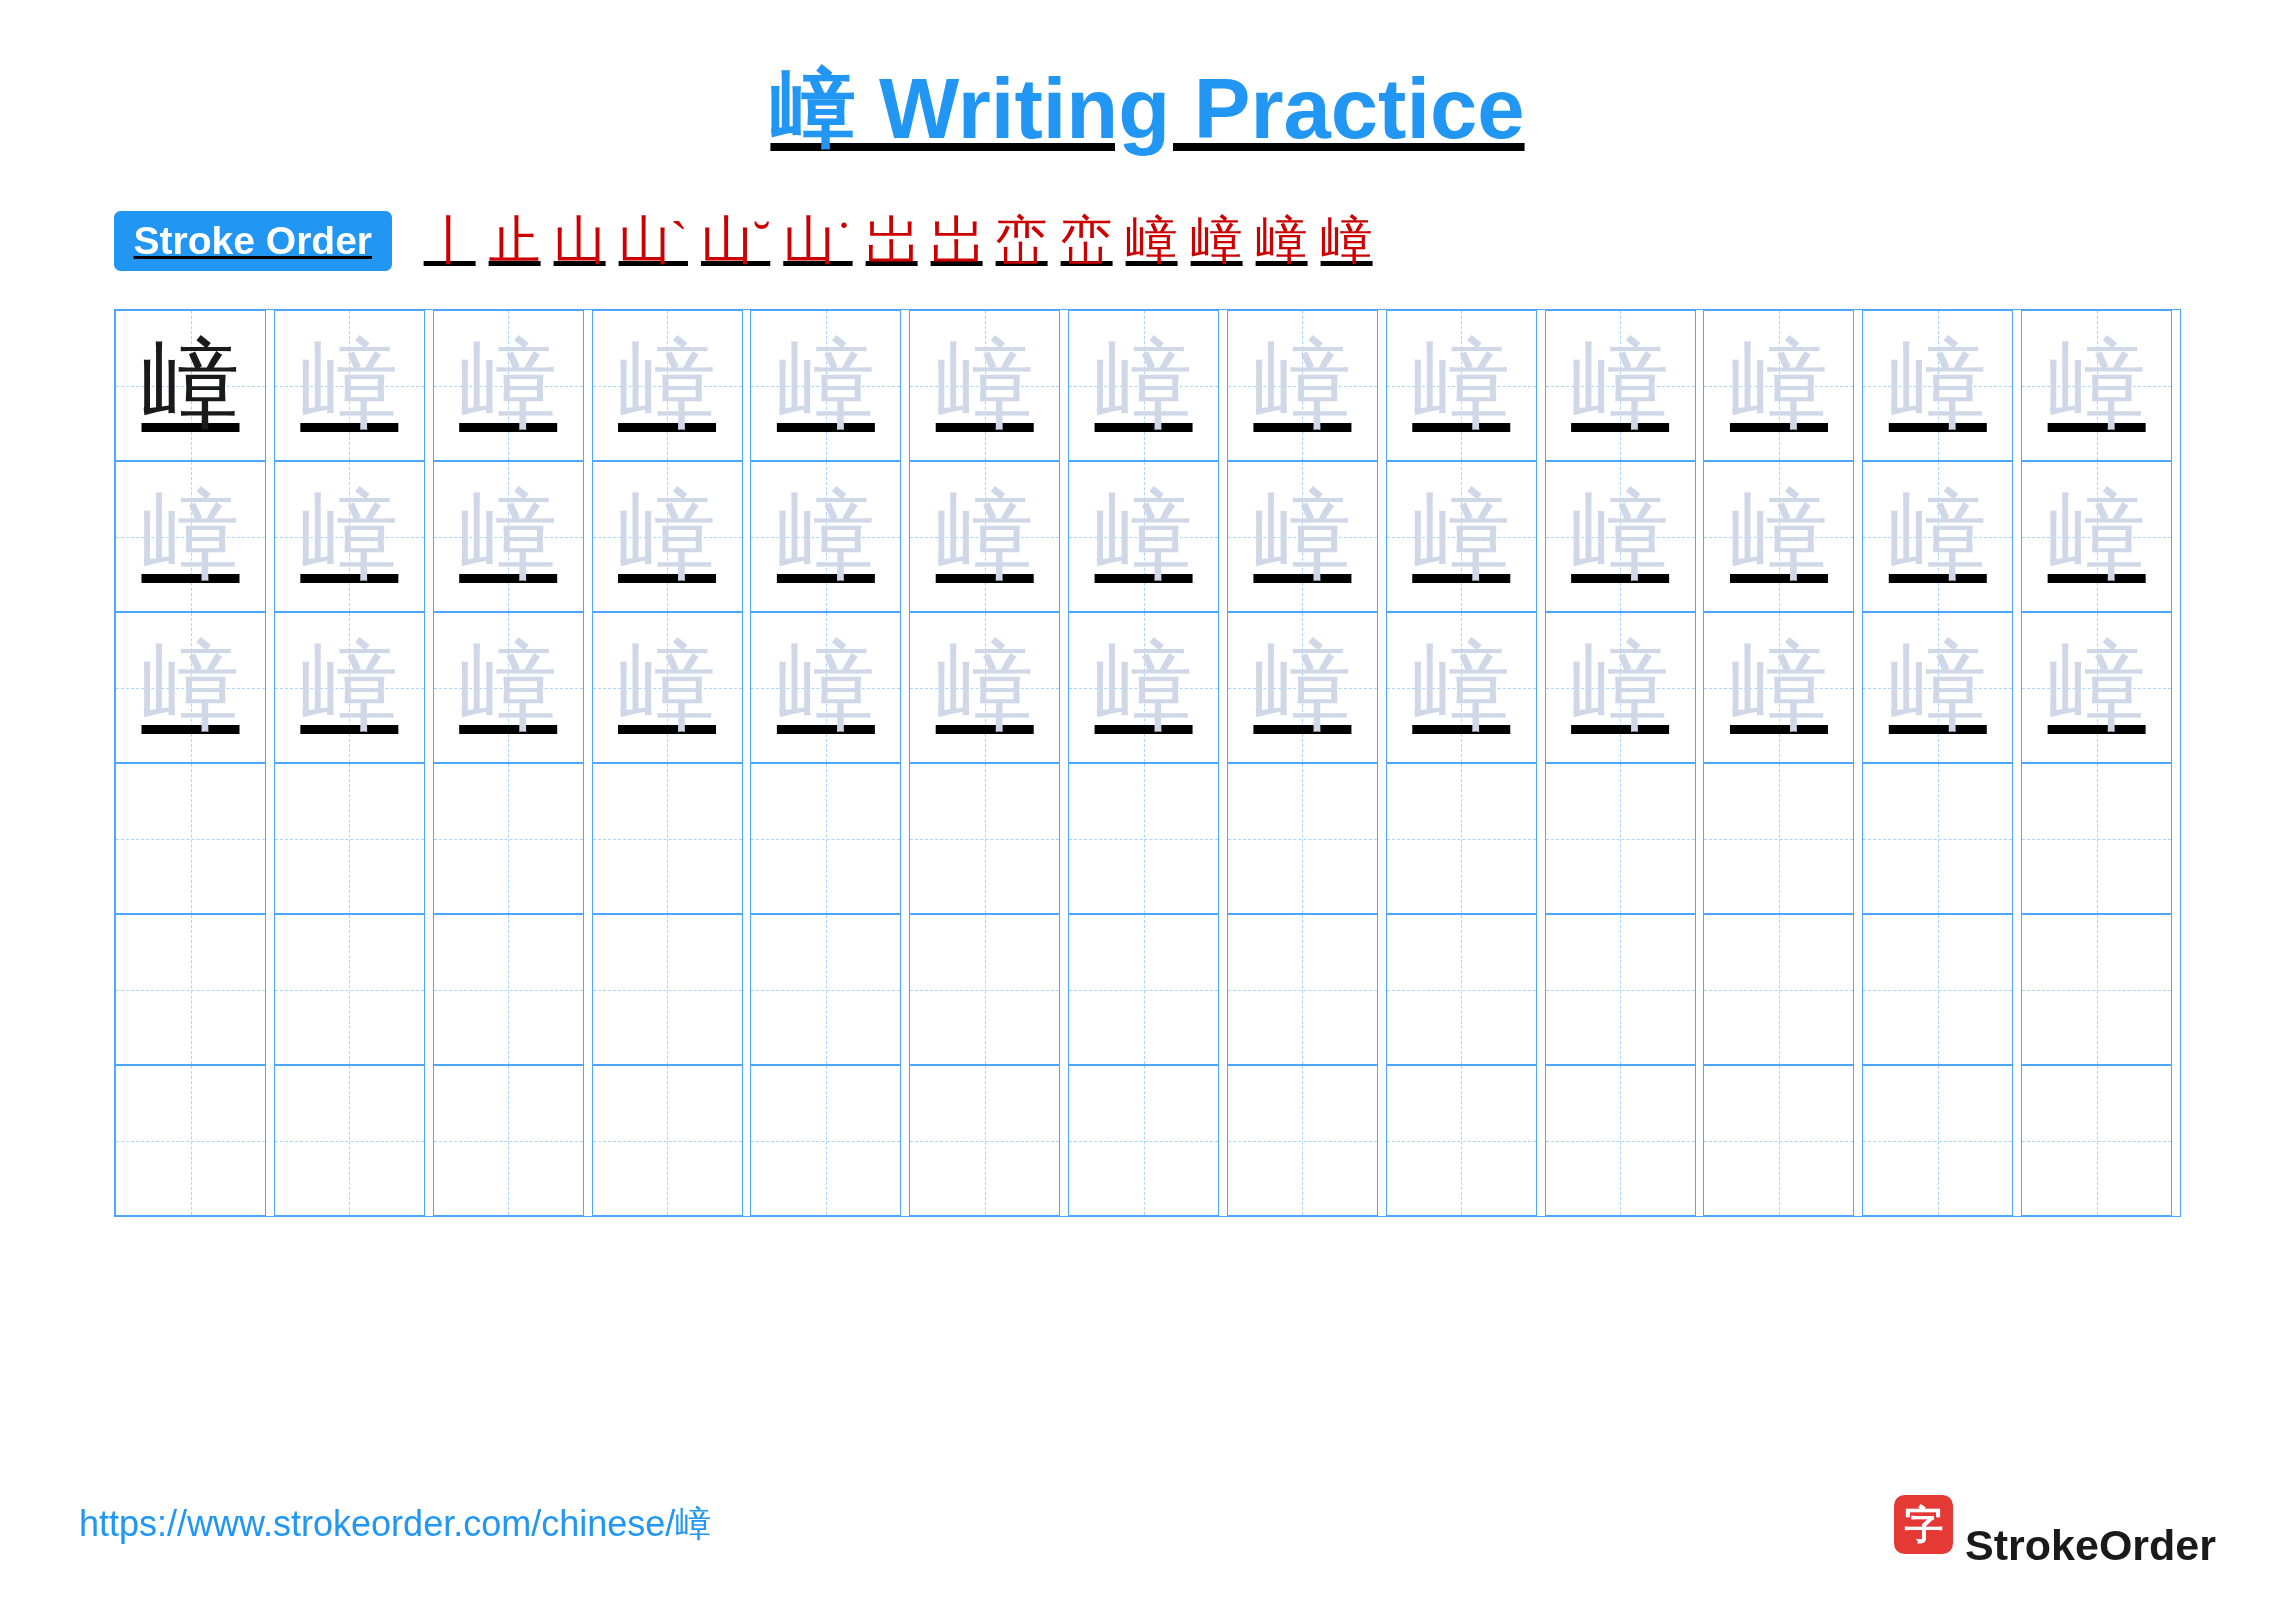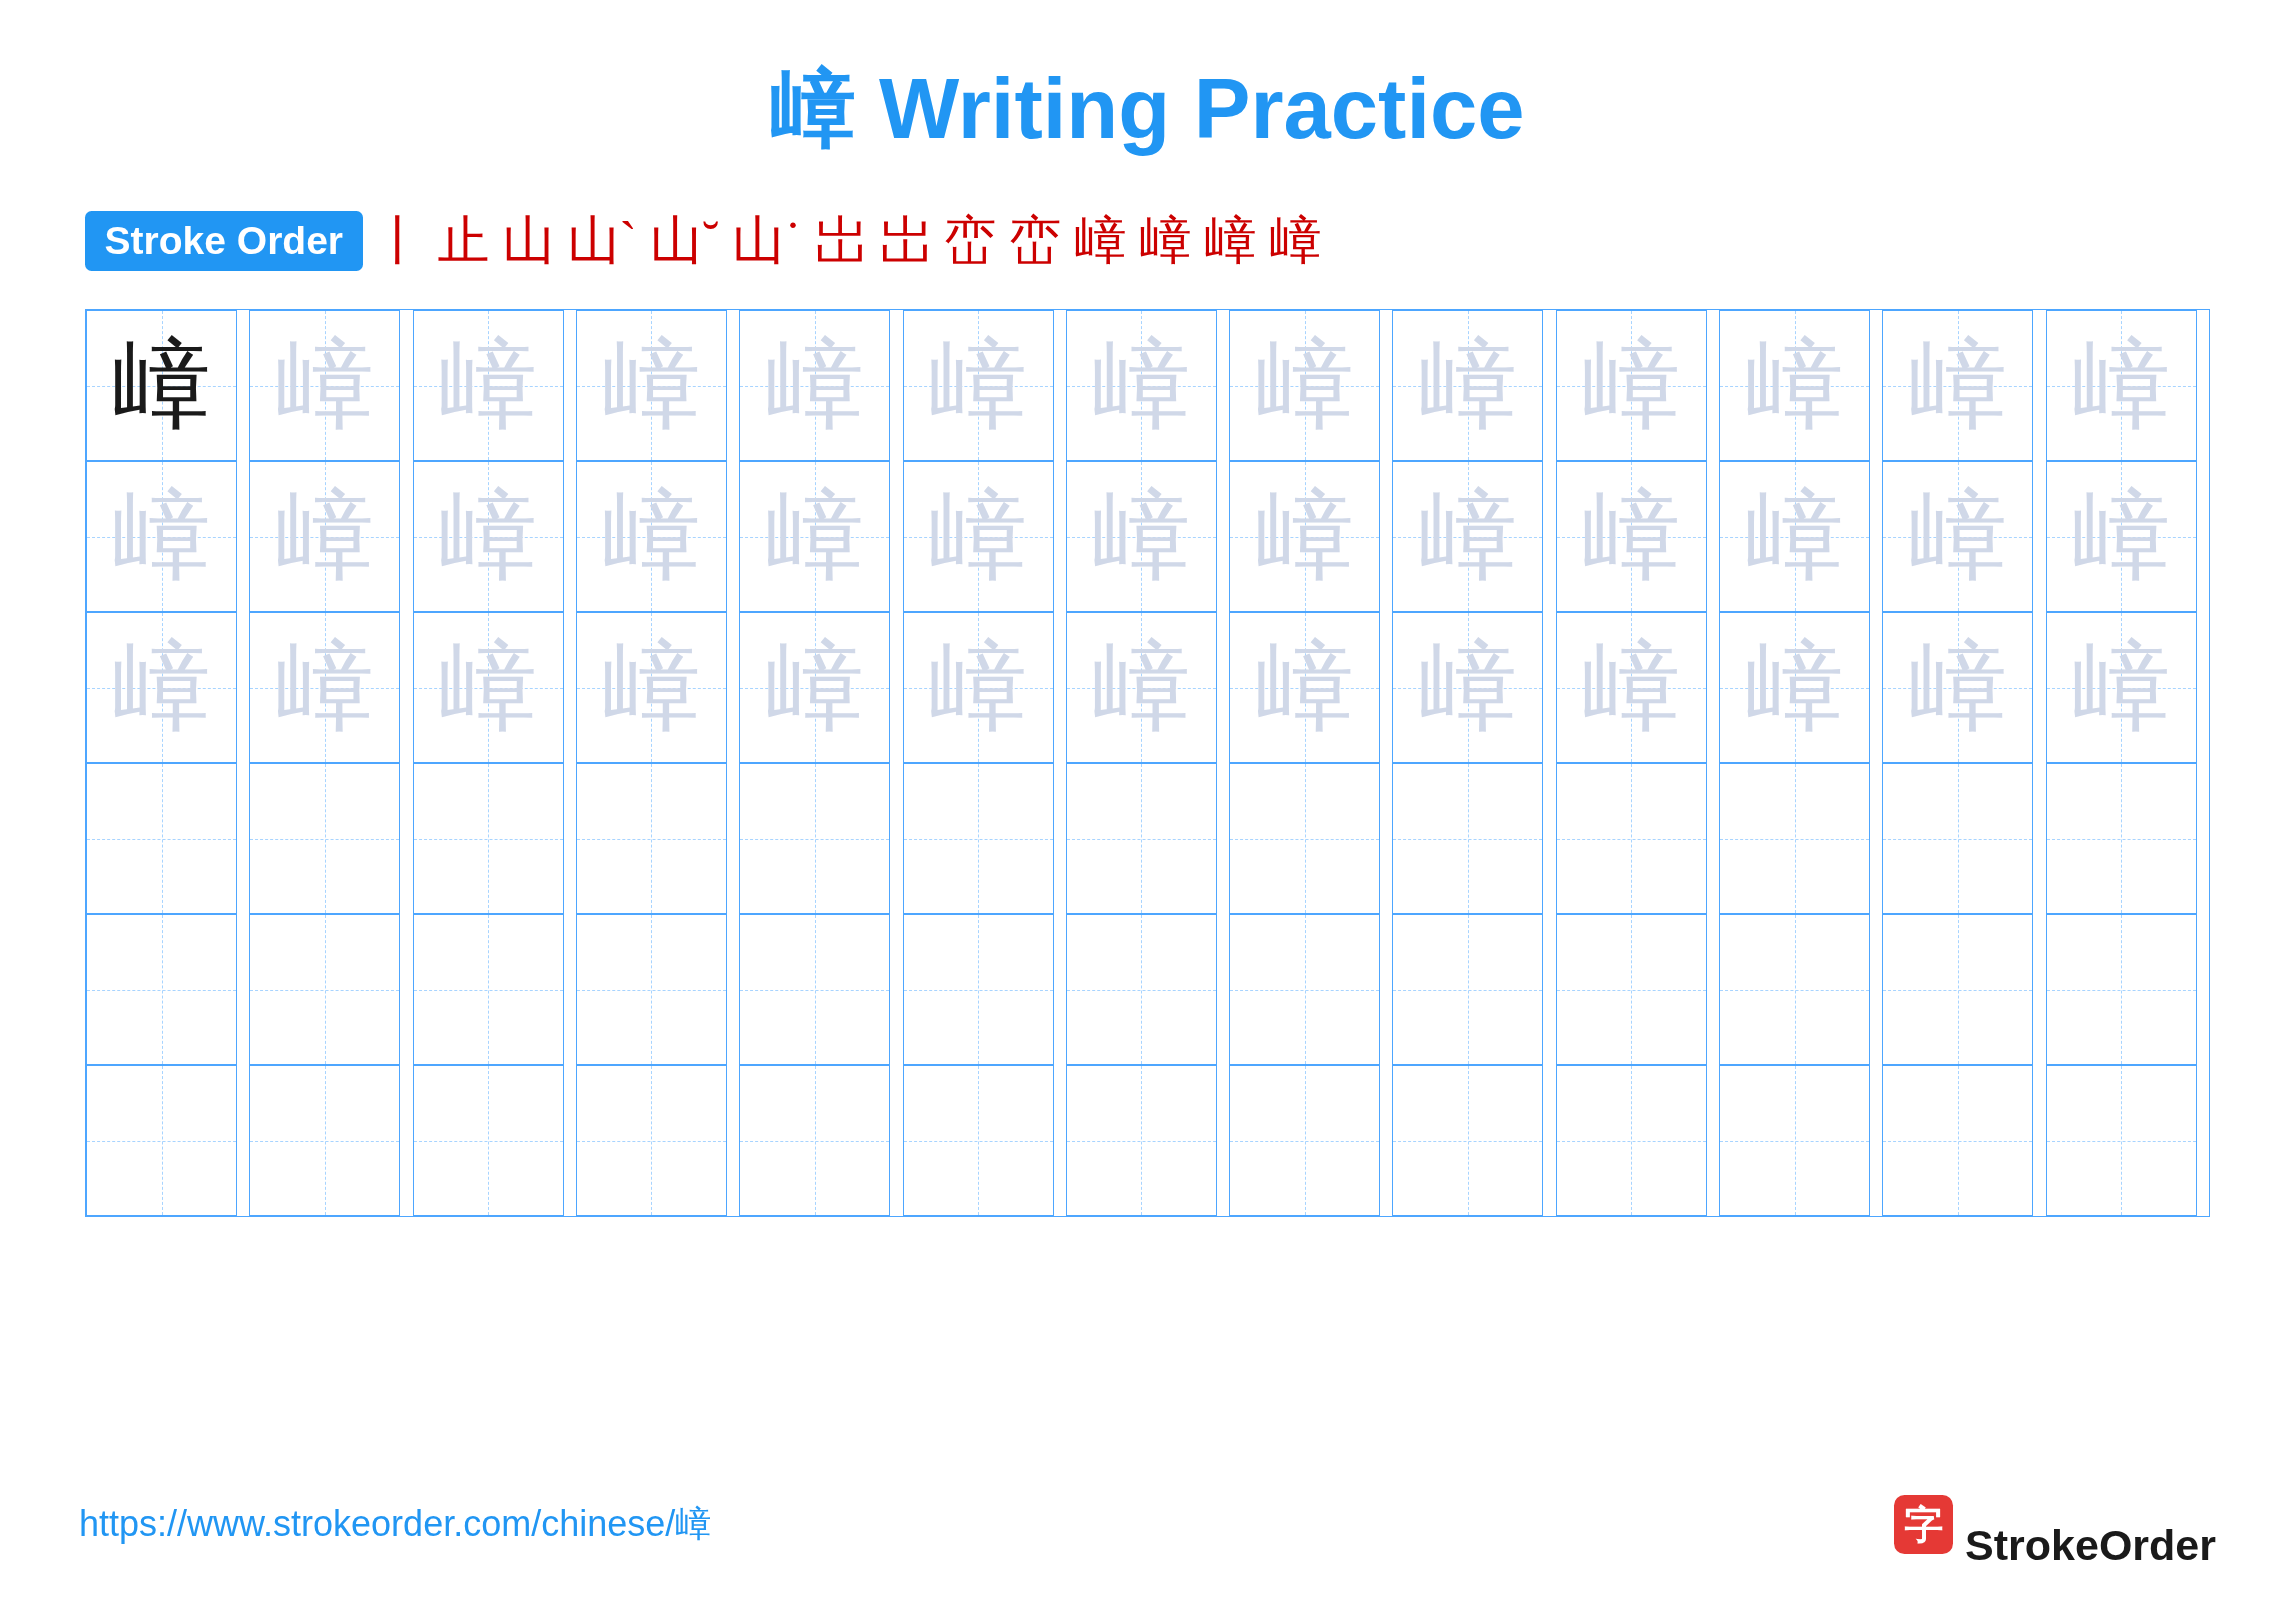--- a/index.html
+++ b/index.html
@@ -10,39 +10,40 @@
       height: 1622px;
       position: relative;
       overflow: hidden;
     }
 
     .page {
       width: 2295px;
       height: 1622px;
       background: #fff;
       position: relative;
-      padding: 52px 85px;
+      padding: 52px 114px;
+      text-decoration: underline;
     }
 
     
     .title {
       text-align: center;
       font-size: 85px;
       font-weight: bold;
       color: #2196F3;
       margin-bottom: 39px;
       font-family: Arial, sans-serif;
     }
 
     
     .stroke-order-row {
       display: flex;
       align-items: center;
       margin-bottom: 33px;
-      gap: 10px;
+      gap: 32px;
     }
 
     .stroke-order-badge {
       background: #2196F3;
       color: white;
       font-size: 39px;
       font-weight: bold;
       padding: 7.9px 19.6px;
       border-radius: 6.5px;
       font-family: Arial, sans-serif;

